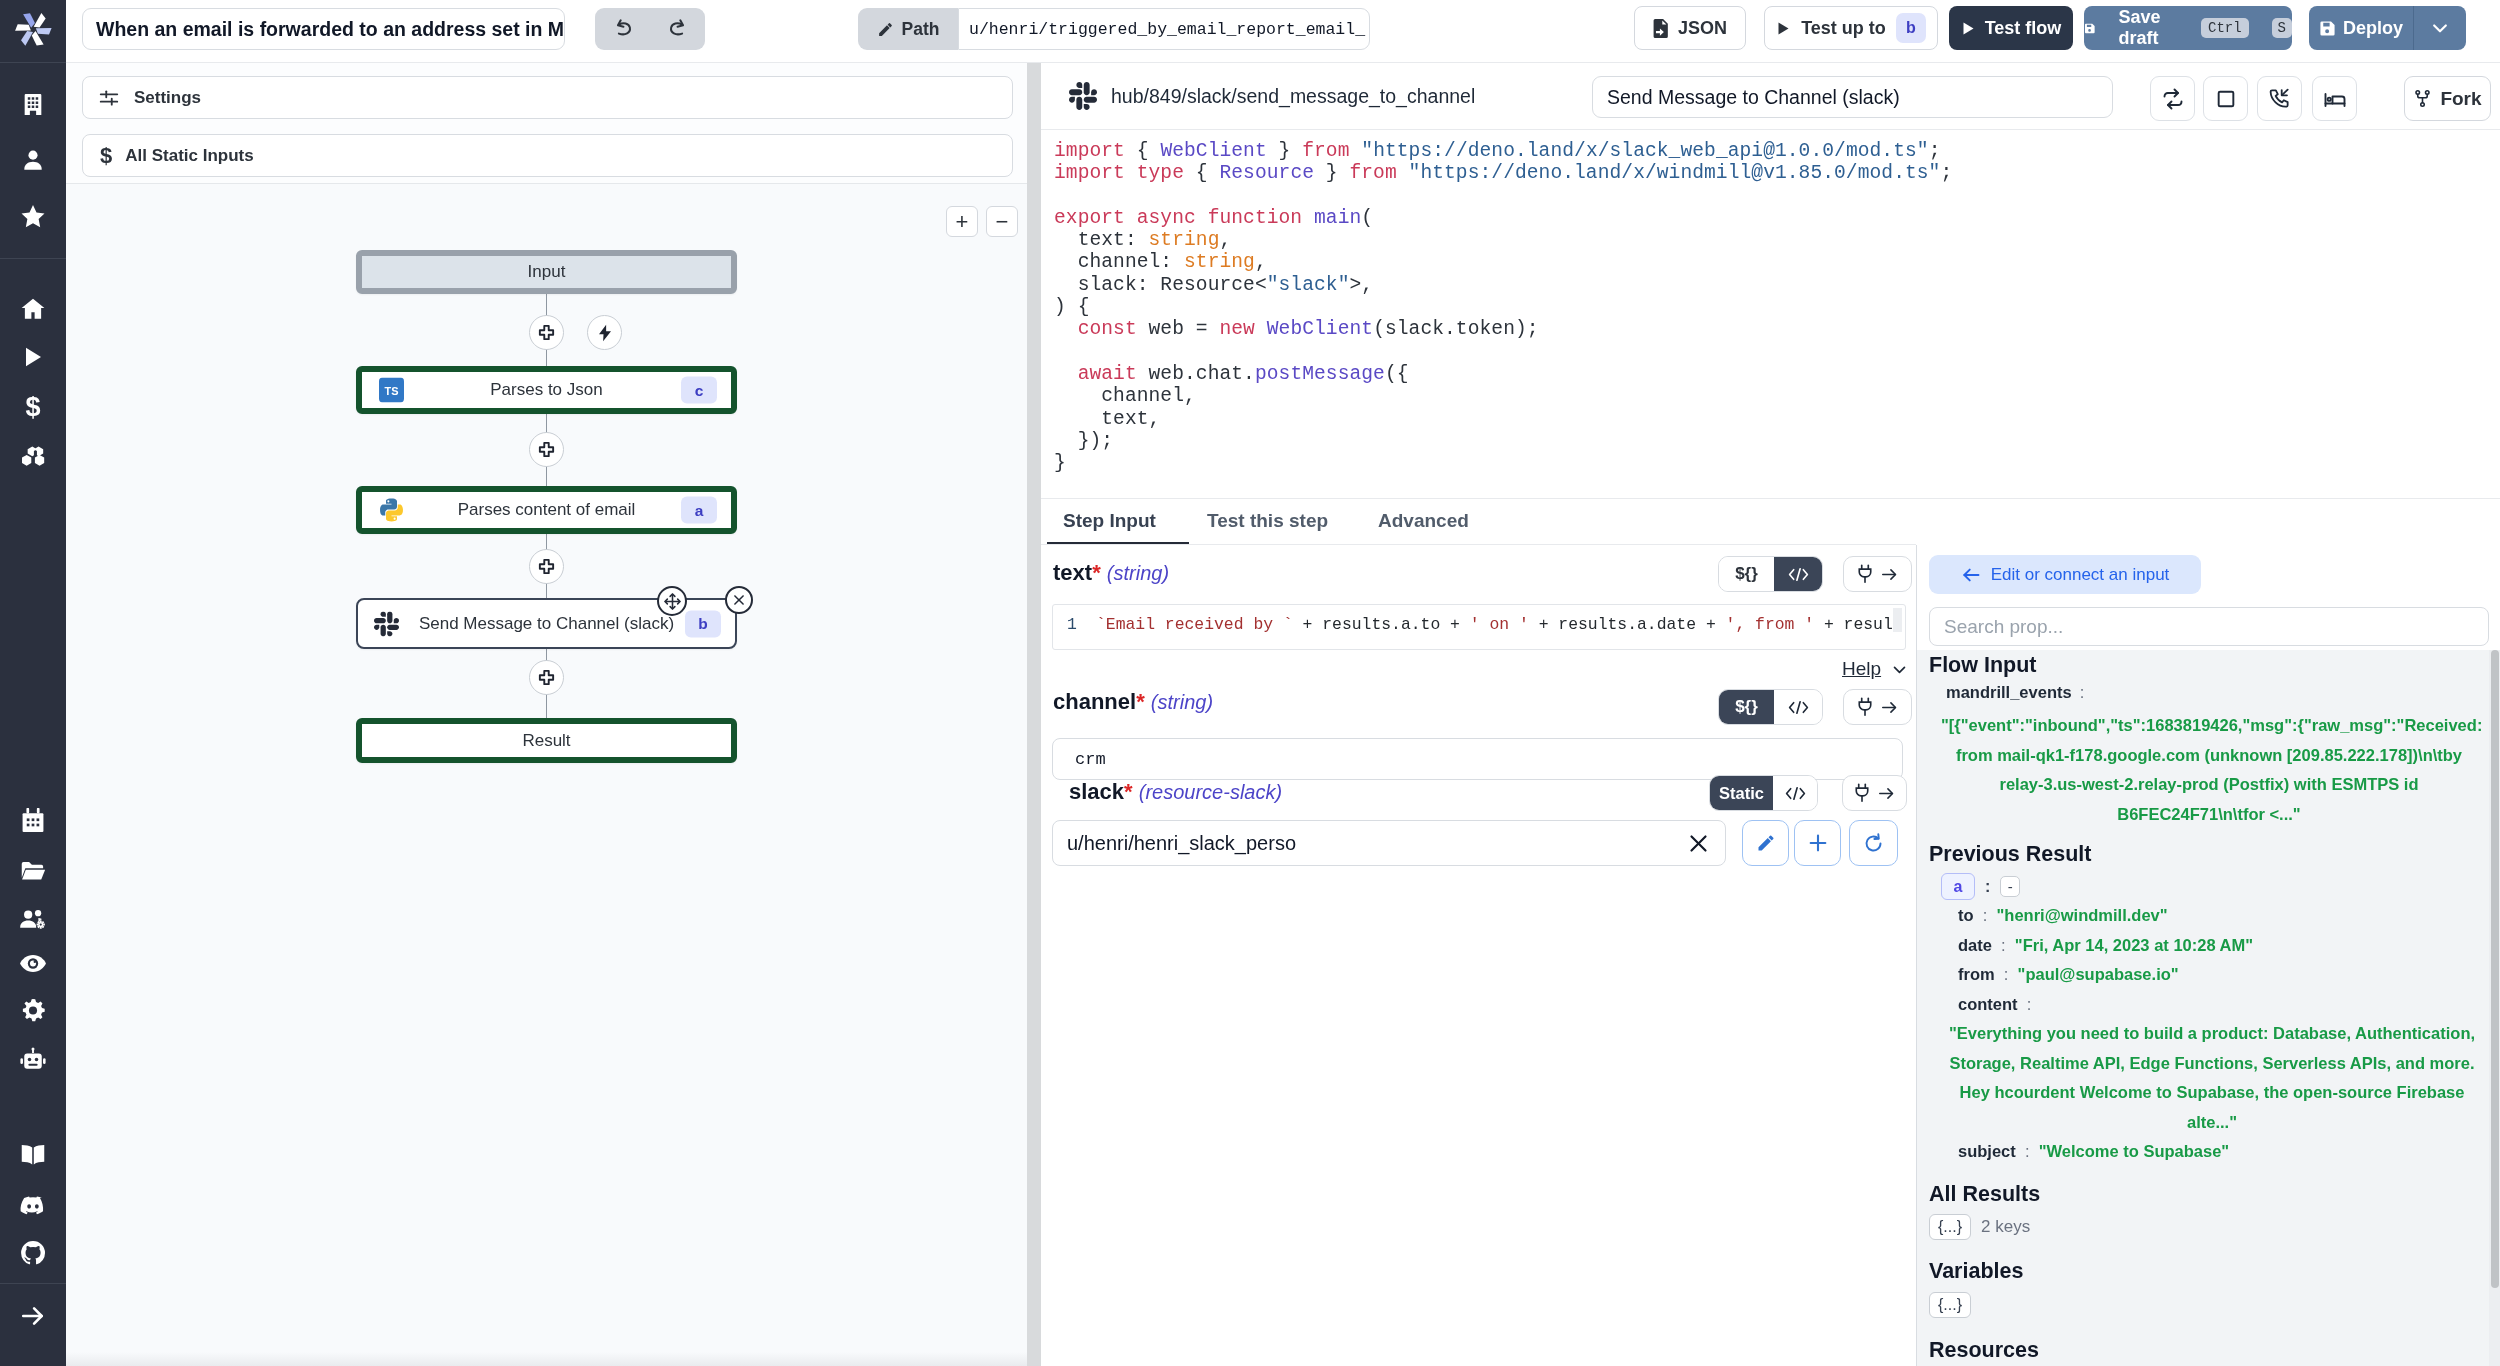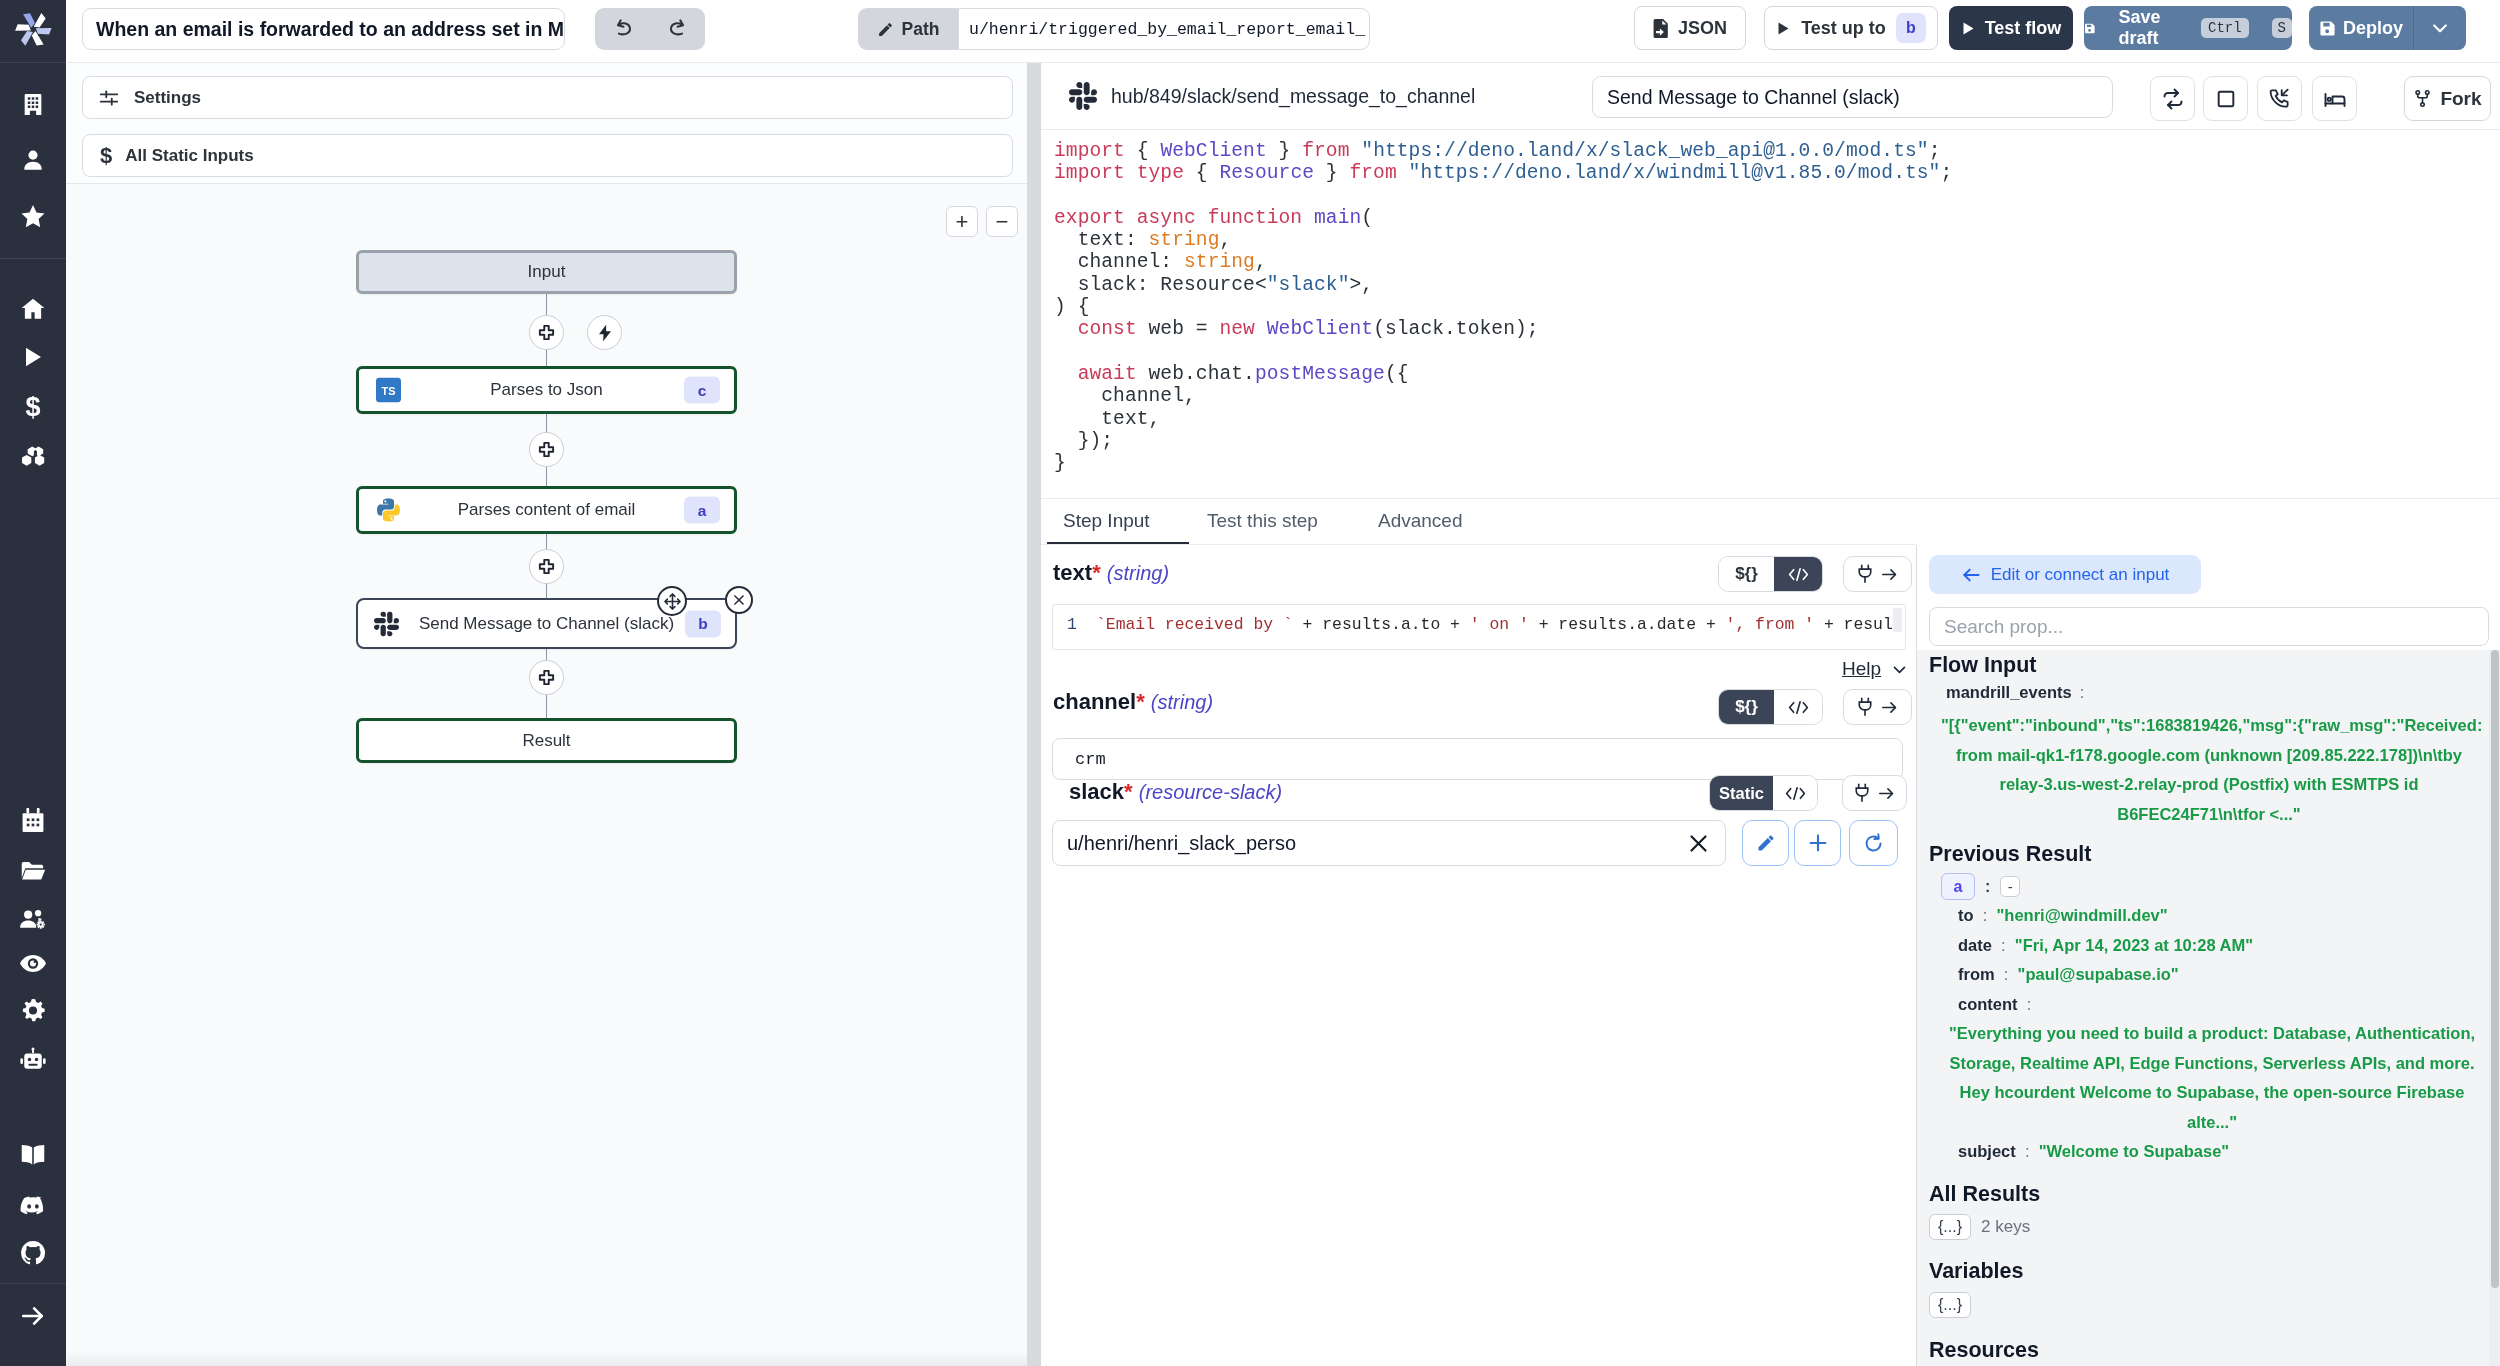--- a/index.html
+++ b/index.html
@@ -18,42 +18,42 @@
   .btn { position:absolute; display:flex; align-items:center; justify-content:center;
      border-radius:8px; font-weight:bold; font-size:18px; }
   .btn.light { background:#fff; border:1px solid #d4d8de; color:#2d333b; }
   kbd.kbd { font-family:"Liberation Mono", monospace; font-size:14px; color:#2d333b;
      background:#c6cedb; border-radius:5px; padding:2px 7px; font-weight:normal; }
   
   #leftpanel { position:absolute; left:66px; top:63px; width:963px; height:1303px; background:#fcfdfe; }
   .panelbox { position:absolute; left:16px; width:931px; height:43px; background:#fff;
      border:1px solid #d8dce1; border-radius:8px; display:flex; align-items:center; font-weight:bold; font-size:17px; color:#2d333b; }
   #canvas { position:absolute; left:0; top:120px; width:963px; height:1183px; background:#f8fafc; border-top:1px solid #e5e8eb; }
-  .node { position:absolute; left:290px; width:381px; height:48px; background:#fff; border:3px solid #14532d;
+  .node { position:absolute; left:290px; width:381px; height:48px; background:#fff; border:6px solid #14532d;
      border-radius:6px; display:flex; align-items:center; font-size:17px; color:#2d333b; box-shadow:0 1px 2px rgba(0,0,0,0.05); }
   .badge { position:absolute; right:14px; top:50%; transform:translateY(-50%); width:36px; height:27px; background:#dfe4fc;
      color:#3d3ec2; font-weight:bold; font-size:15.5px; border-radius:6px; display:flex; align-items:center; justify-content:center; }
   .nicon { position:absolute; left:17px; top:50%; transform:translateY(-50%); width:25px; height:25px; }
   .conn { position:absolute; left:479.5px; width:1.5px; background:#8e97a1; }
   .pluscirc { position:absolute; left:463px; width:35px; height:35px; border-radius:50%; background:#fff;
      border:1px solid #c9ced4; display:flex; align-items:center; justify-content:center; }
   .zoombtn { position:absolute; width:32px; height:31px; background:#fff; border:1px solid #d4d8de; border-radius:6px;
      display:flex; align-items:center; justify-content:center; font-size:22px; color:#2d333b; }
   
   #vdivider { position:absolute; left:1027px; top:63px; width:14px; height:1303px; background:#d8dadc; z-index:10; }
   
   #rightpanel { position:absolute; left:1039px; top:63px; width:1461px; height:1303px; background:#fff; }
   .iconbtn { position:absolute; width:45px; height:45px; background:#fff; border:1px solid #dde1e6; border-radius:9px;
      display:flex; align-items:center; justify-content:center; }
   
   #code { position:absolute; left:15px; top:77px; font-family:"Liberation Mono", monospace;
      font-size:19.6px; line-height:22.3px; letter-spacing:0.06px; white-space:pre; color:#2d333b; }
   .kw { color:#ca3a59; } .tn { color:#5a49c5; } .st { color:#2e5f92; } .or { color:#dd7b22; }
   
-  .tab { position:absolute; top:447px; font-size:19px; font-weight:normal; color:#374151; }
+  .tab { position:absolute; top:447px; font-size:19px; font-weight:bold; color:#374151; }
   
   .fieldlabel { position:absolute; font-size:22px; font-weight:bold; color:#111827; }
   .fieldtype { font-style:italic; color:#4c44c8; font-weight:normal; font-size:20px; }
   .seg { position:absolute; height:36px; display:flex; border-radius:10px; overflow:hidden; border:1px solid #d8dce1; }
   .seg > div { display:flex; align-items:center; justify-content:center; }
   .segw { background:#fff; color:#2d333b; }
   .segd { background:#3b4557; color:#fff; }
   .plugbtn { position:absolute; width:69px; height:36px; background:#fff; border:1px solid #d8dce1; border-radius:10px;
      display:flex; align-items:center; justify-content:center; gap:6px; }
   .input { position:absolute; background:#fff; border:1px solid #d8dce1; border-radius:8px; }

